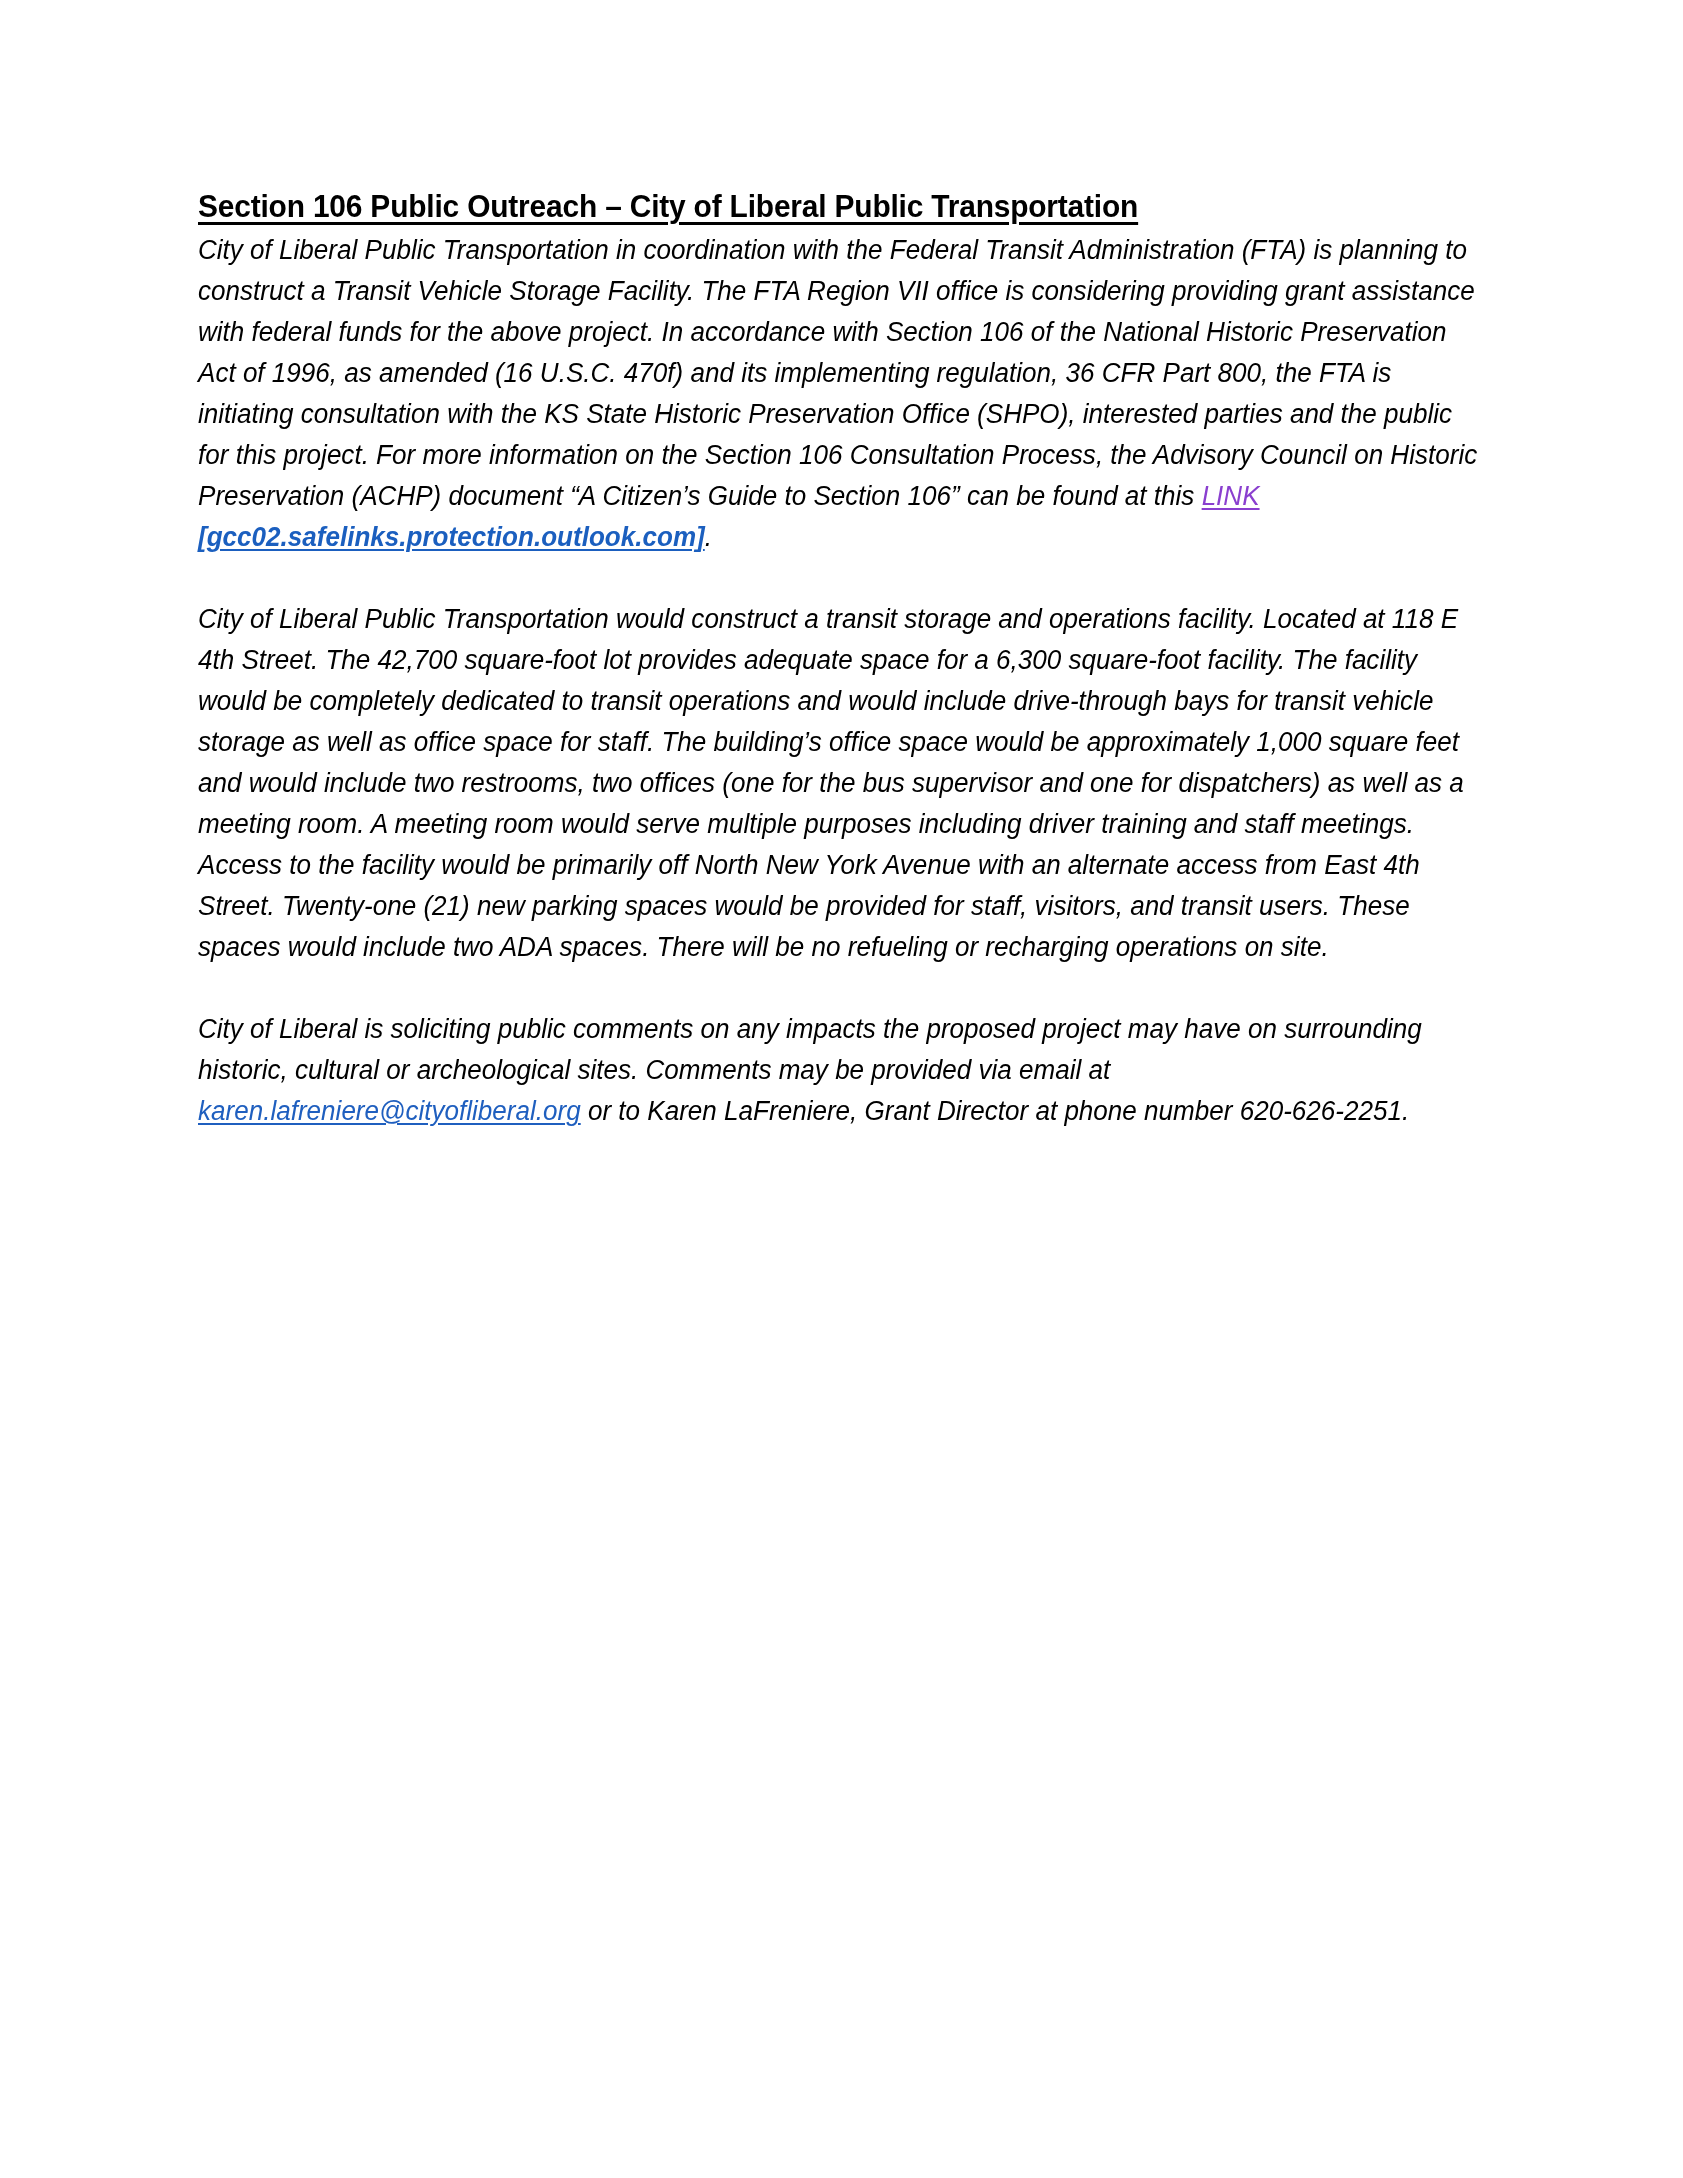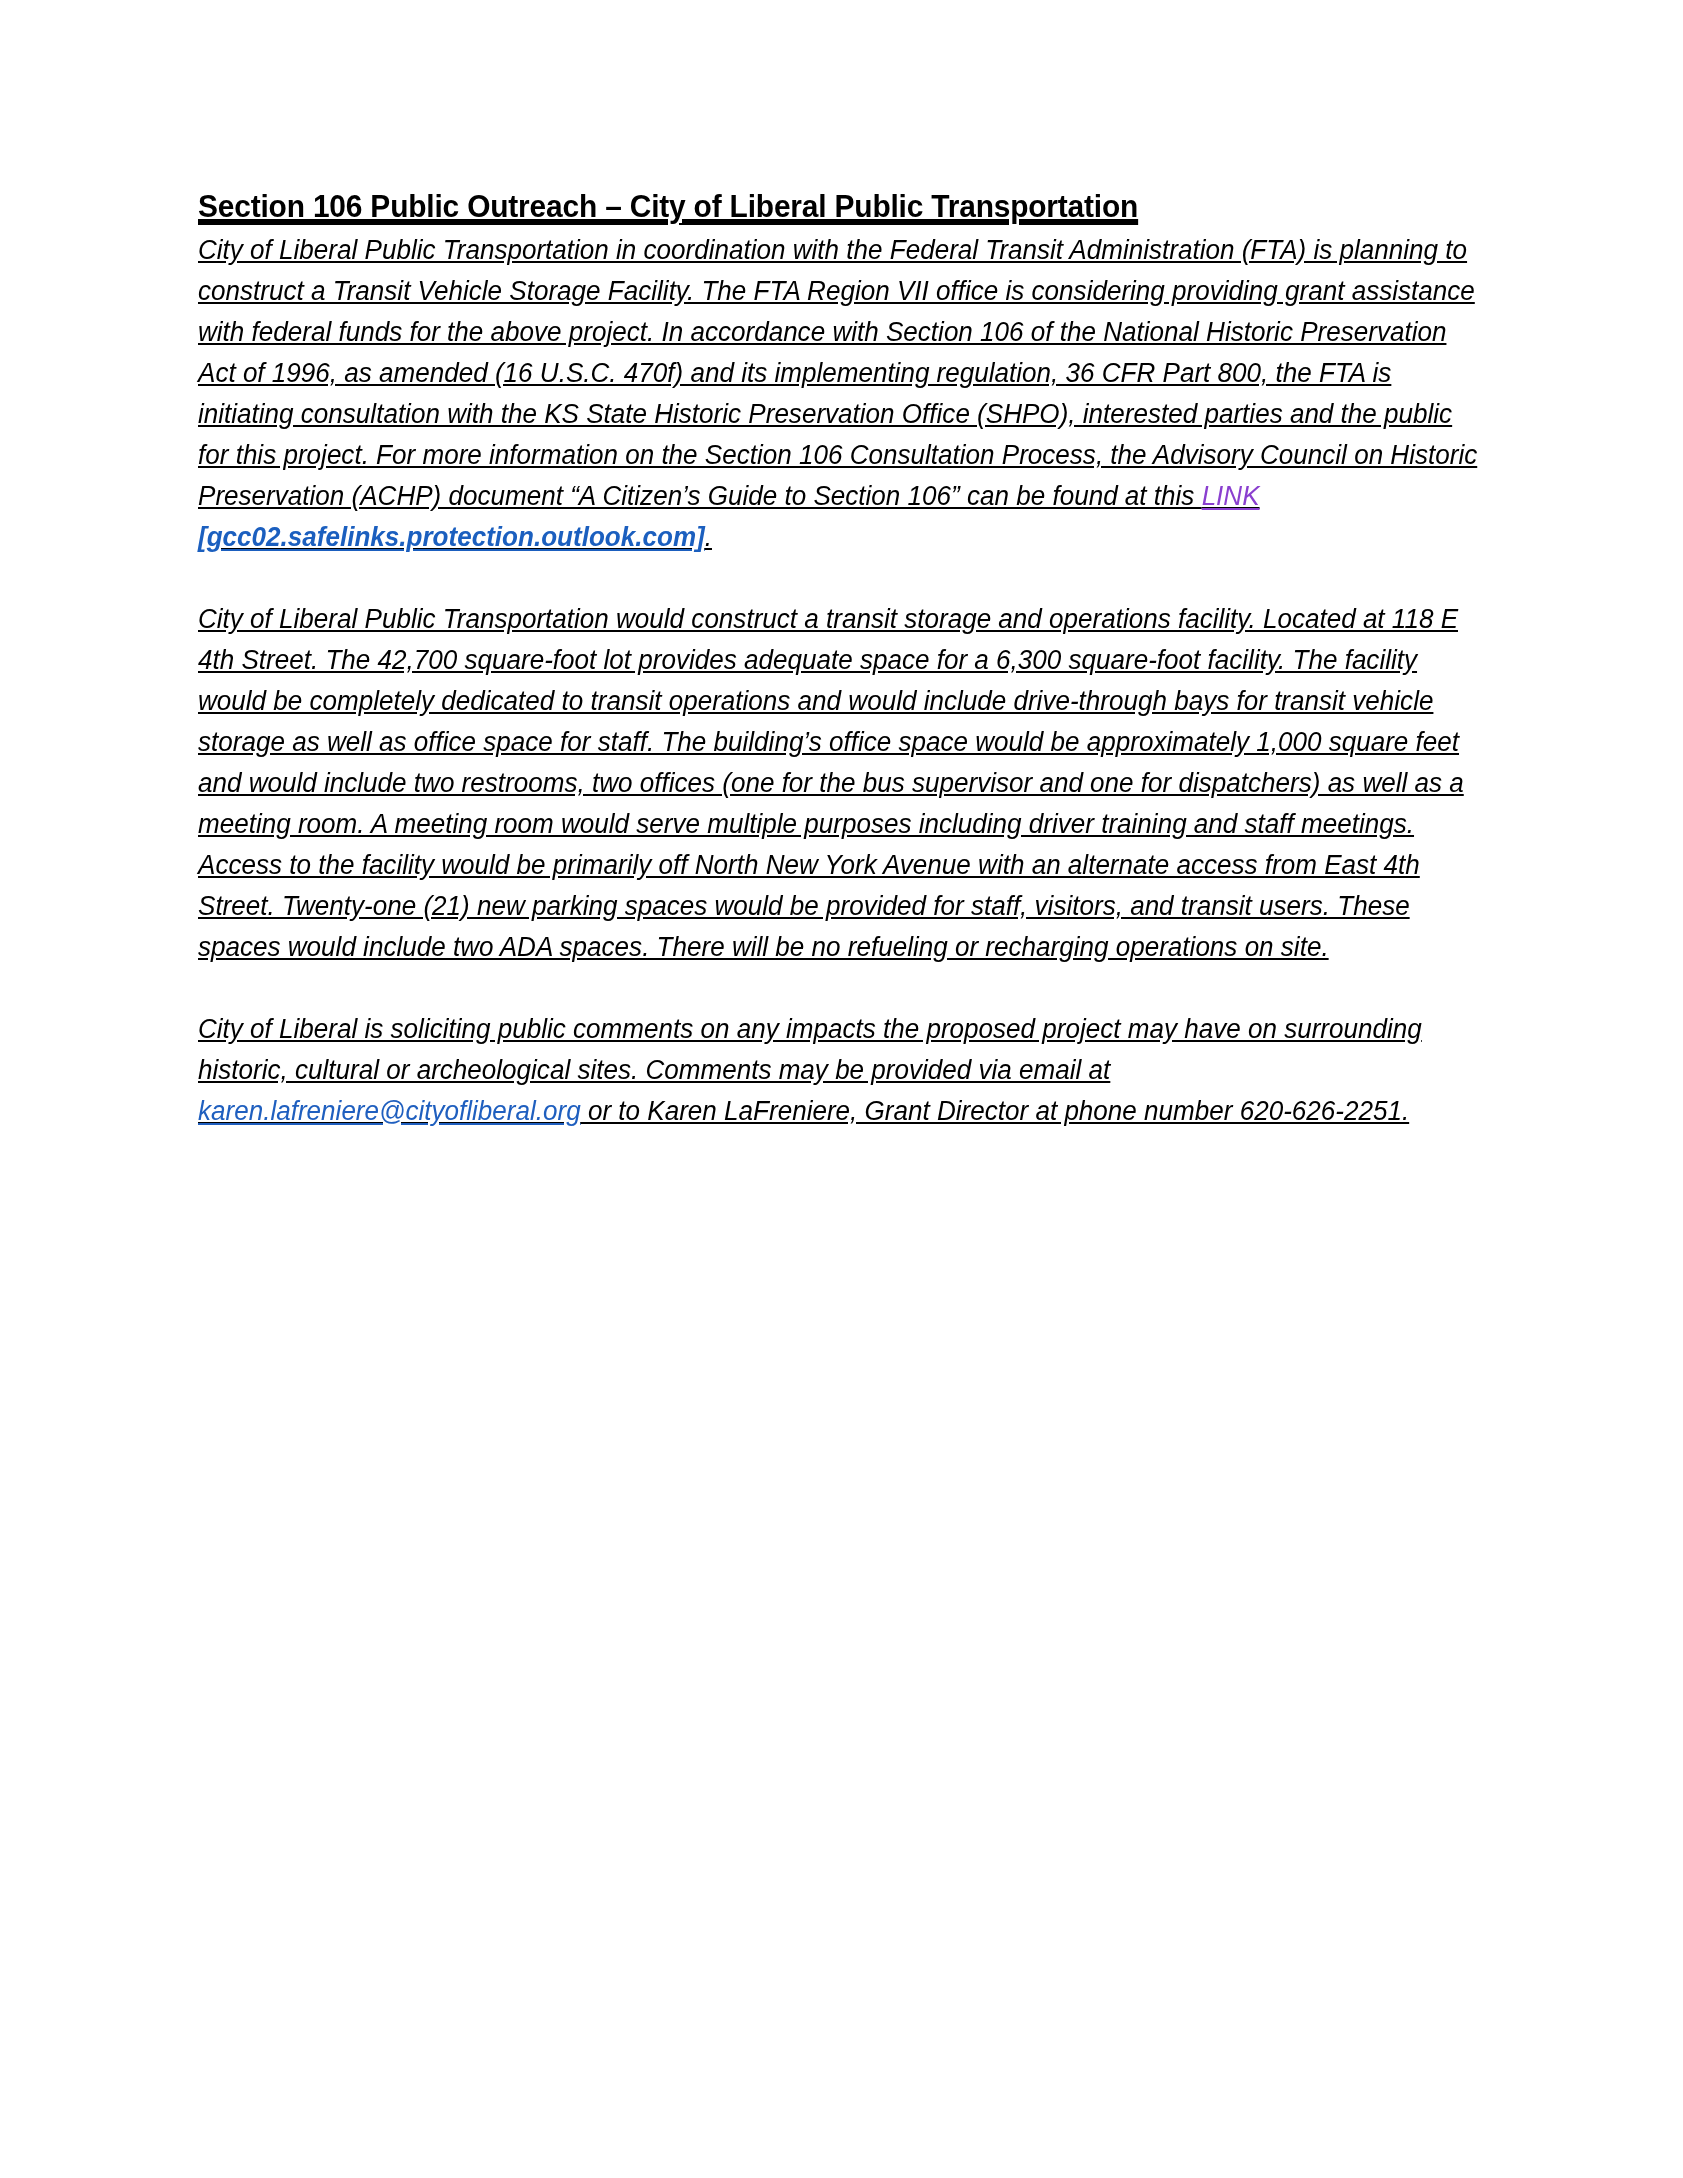--- a/index.html
+++ b/index.html
@@ -21,21 +21,20 @@
     height: 2178px;
     background: #ffffff;
     box-sizing: border-box;
   }
 
   .doc-body {
     position: absolute;
     left: 198px;
     top: 188px;
     width: 1287px;
-    text-decoration: underline;
   }
 
   .doc-title {
     font-family: "Liberation Sans", sans-serif;
     font-weight: bold;
     font-size: 32px;
     line-height: 1.18;
     letter-spacing: -0.2px;
     text-decoration: underline;
     text-underline-offset: 5px;

